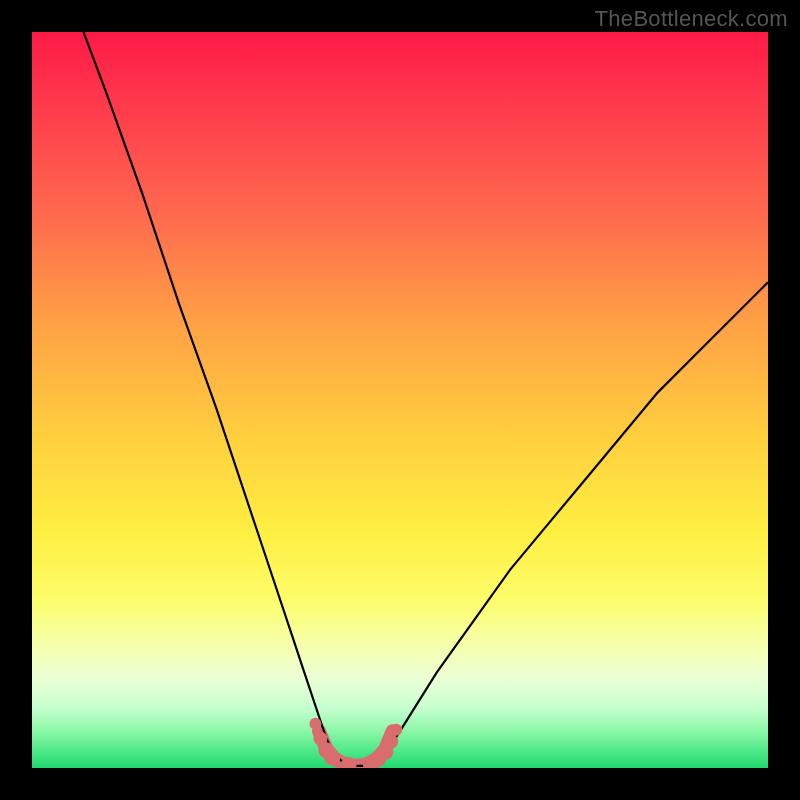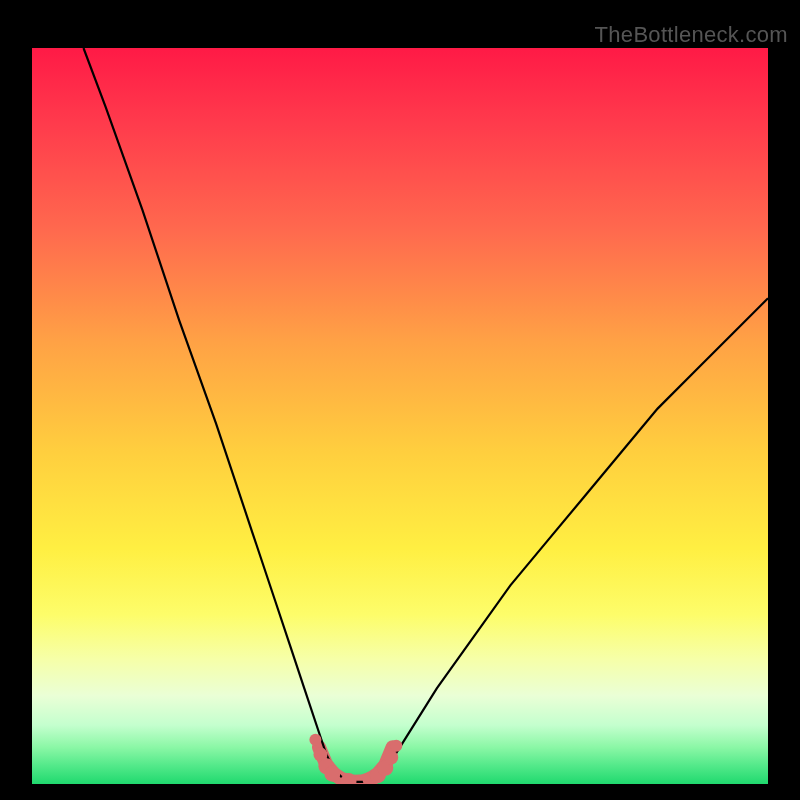--- a/index.html
+++ b/index.html
@@ -7,21 +7,21 @@
     padding: 0;
     width: 800px;
     height: 800px;
     overflow: hidden;
     background: #000;
     font-family: Arial, Helvetica, sans-serif;
   }
   .frame {
     position: absolute;
     left: 0;
-    top: 16px;
+    top: 0;
     width: 800px;
     height: 660px;
     background: #000;
   }
   .plot {
     position: absolute;
     left: 32px;
     top: 32px;
     width: 736px;
     height: 736px;

